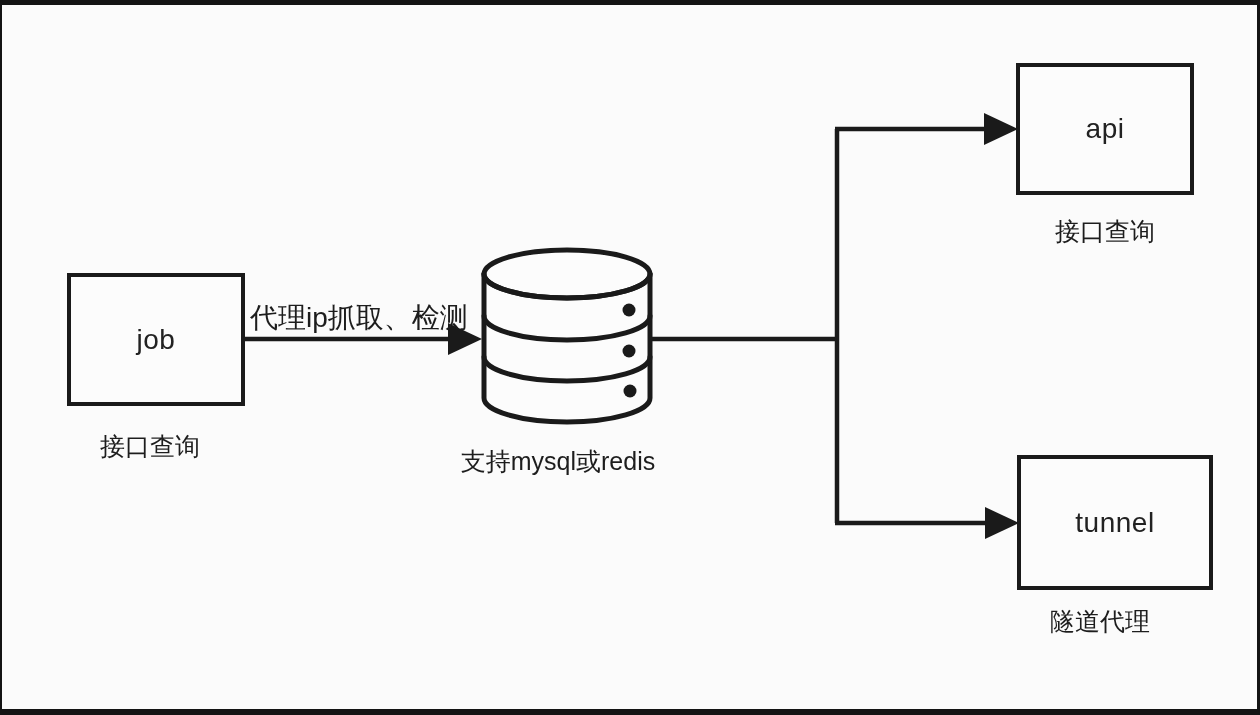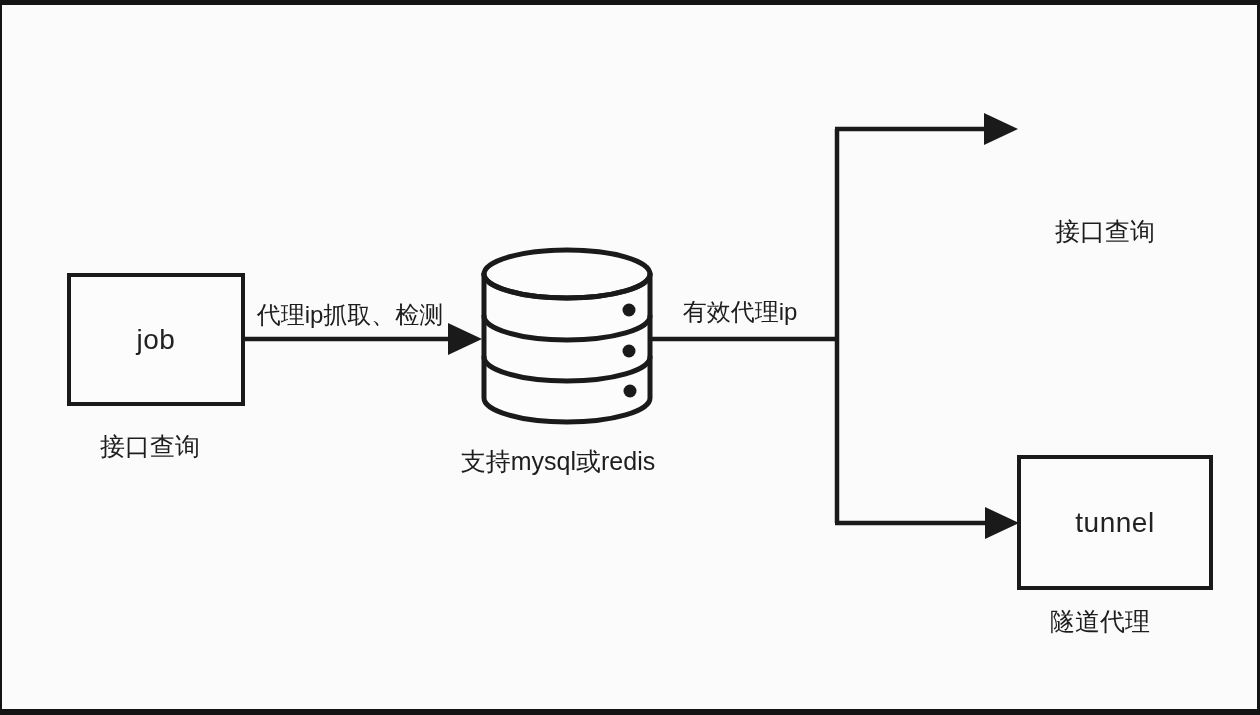--- a/index.html
+++ b/index.html
@@ -31,21 +31,21 @@
   }
   .caption {
     position: absolute;
     font-size: 25px;
     color: #1d1d1d;
     text-align: center;
     white-space: nowrap;
   }
   .edge-label {
     position: absolute;
-    font-size: 24px;
+    font-size: 28px;
     color: #1d1d1d;
     text-align: center;
     white-space: nowrap;
   }
 </style>
 </head>
 <body>
 
 <div class="canvas">
 
@@ -79,30 +79,32 @@
         <circle cx="627" cy="346" r="6.5"></circle>
         <circle cx="628" cy="386" r="6.5"></circle>
       </g>
     </g>
   </svg>
 
   <div class="node" style="left:65px; top:268px; width:178px; height:133px;text-align:center;">
     <span>job</span>
   </div>
 
+  <div class="node" style="left:1014px; top:58px; width:178px; height:132px;">
+    <span>api</span>
+  </div>
 
   <div class="node" style="left:1015px; top:450px; width:196px; height:135px;">
     <span>tunnel</span>
   </div>
 
   <div class="caption" style="left:58px; top:425px; width:180px;">接口查询</div>
 
   <div class="caption" style="left:1013px; top:210px; width:180px;">接口查询</div>
 
   <div class="caption" style="left:446px; top:440px; width:220px;">支持mysql或redis</div>
 
   <div class="caption" style="left:1008px; top:600px; width:180px;text-align:center;">隧道代理</div>
 
   <div class="edge-label" style="left:248px; top:294px; width:200px;">代理ip抓取、检测</div>
 
-  <div class="edge-label" style="left:668px; top:291px; width:140px;">有效代理ip</div>
 
 </div>
 
 </body></html>

